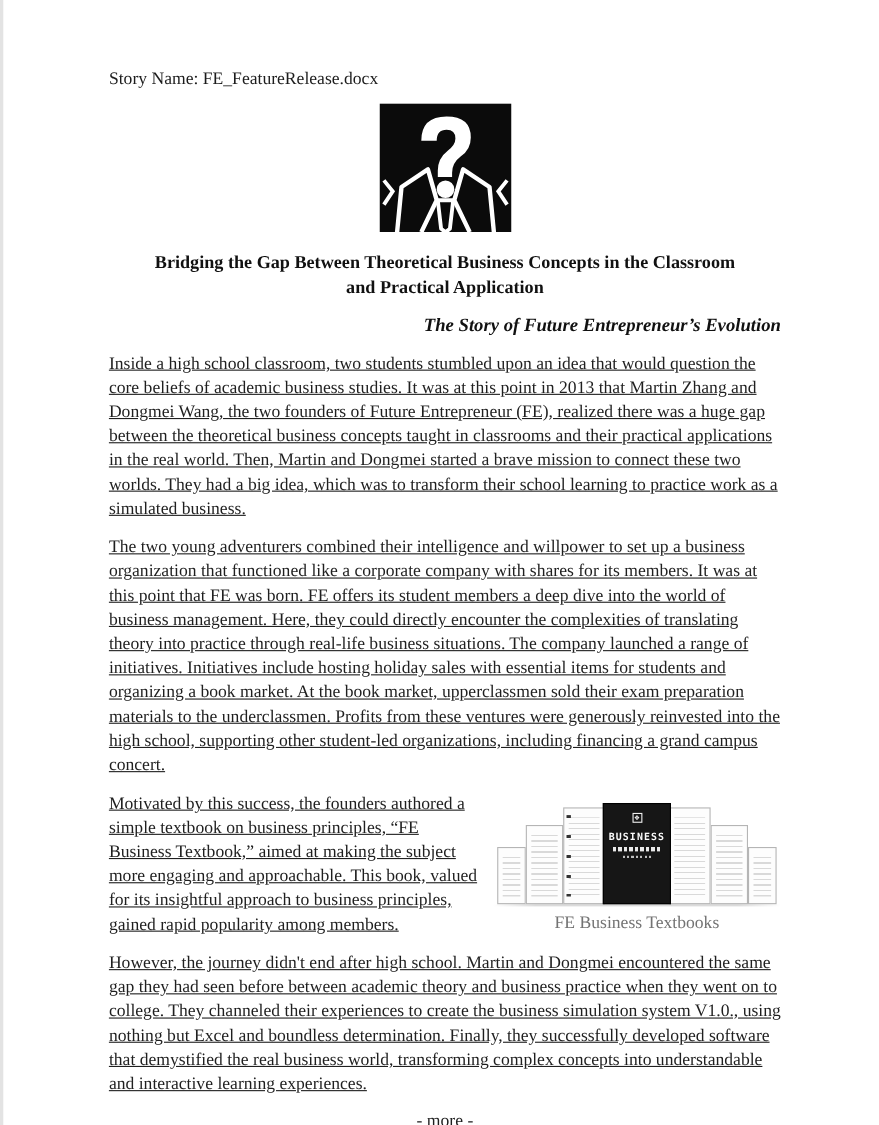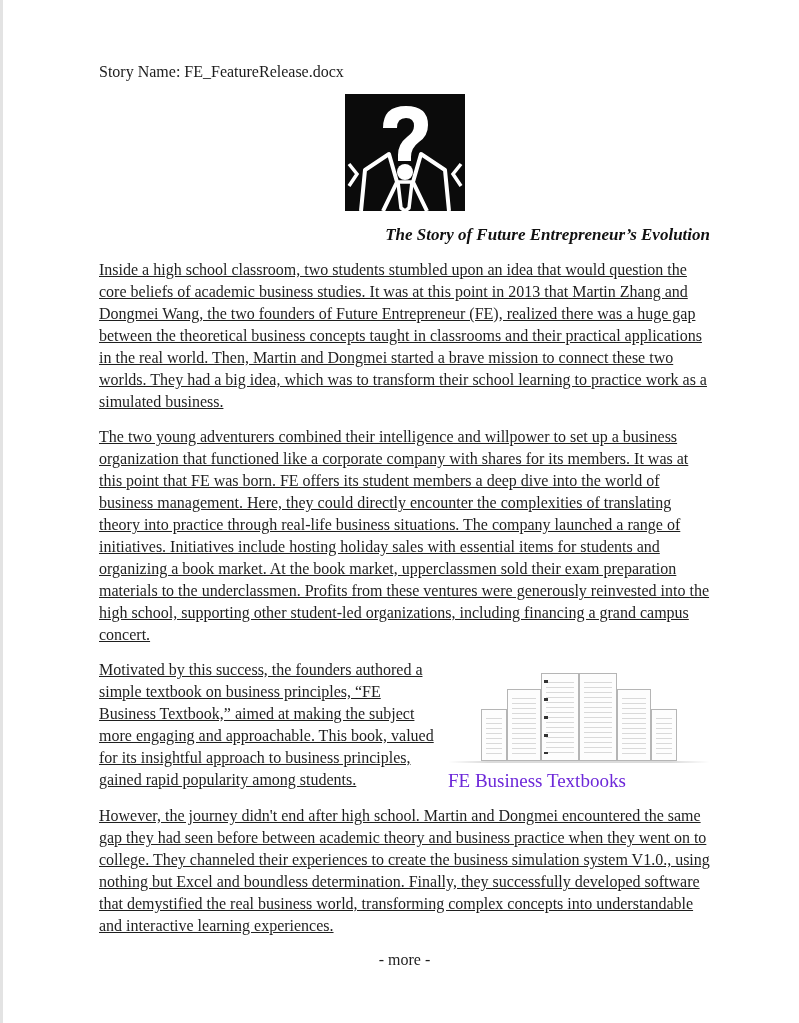--- a/index.html
+++ b/index.html
@@ -127,22 +127,23 @@
     width: 44px; height: 4px;
     background: repeating-linear-gradient(to right, #e9e9e9 0 3px, transparent 3px 5px);
   }
   .cover .cover-sub2 {
     margin-top: 4px;
     width: 26px; height: 2px;
     background: repeating-linear-gradient(to right, #bdbdbd 0 2px, transparent 2px 4px);
   }
   figcaption {
     margin-top: 9px;
-    font-size: 19px;
-    color: #6d28d9;
+    text-align: center;
+    font-size: 16px;
+    color: #737373;
     font-family: "Liberation Serif", serif;
   }
 
   .more-marker {
     text-align: center;
     font-size: 16px;
     margin-top: 14px;
     color: #1f1f1f;
   }
 </style>
@@ -165,40 +166,50 @@
       <path d="M116 70 L108 80 L116 92" fill="none" stroke="#ffffff" stroke-width="3.5"></path>
 
       <path d="M16 117 L20 76 L44 60 L52 88 L38 117" fill="none" stroke="#ffffff" stroke-width="4" stroke-linejoin="round"></path>
 
       <path d="M104 117 L100 76 L76 60 L68 88 L82 117" fill="none" stroke="#ffffff" stroke-width="4" stroke-linejoin="round"></path>
 
       <path d="M53 88 L67 88 L64 114 L60 117 L56 114 Z" fill="#0b0b0b" stroke="#ffffff" stroke-width="3.5" stroke-linejoin="round"></path>
     </svg>
   </div>
 
+  <div class="title-block">
+    <div>Bridging the Gap Between Theoretical Business Concepts in the Classroom</div>
+    <div>and Practical Application</div>
+  </div>
 
   <div class="subtitle">The Story of Future Entrepreneur’s Evolution</div>
 
   <div class="body-copy">
     <p>Inside a high school classroom, two students stumbled upon an idea that would question the core beliefs of academic business studies. It was at this point in 2013 that Martin Zhang and Dongmei Wang, the two founders of Future Entrepreneur (FE), realized there was a huge gap between the theoretical business concepts taught in classrooms and their practical applications in the real world. Then, Martin and Dongmei started a brave mission to connect these two worlds. They had a big idea, which was to transform their school learning to practice work as a simulated business.</p>
     <p>The two young adventurers combined their intelligence and willpower to set up a business organization that functioned like a corporate company with shares for its members. It was at this point that FE was born. FE offers its student members a deep dive into the world of business management. Here, they could directly encounter the complexities of translating theory into practice through real-life business situations. The company launched a range of initiatives. Initiatives include hosting holiday sales with essential items for students and organizing a book market. At the book market, upperclassmen sold their exam preparation materials to the underclassmen. Profits from these ventures were generously reinvested into the high school, supporting other student-led organizations, including financing a grand campus concert.</p>
 
     <div class="para-wrap">
       <figure class="textbook">
         <div class="book-row">
           <div class="bpage p-xs"></div>
           <div class="bpage p-sm"></div>
           <div class="bpage p-md toc"></div>
+          <div class="cover">
+            <div class="emblem">❖</div>
+            <div class="cover-title">BUSINESS</div>
+            <div class="cover-sub"></div>
+            <div class="cover-sub2"></div>
+          </div>
           <div class="bpage p-md"></div>
           <div class="bpage p-sm"></div>
           <div class="bpage p-xs"></div>
         </div>
         <figcaption>FE Business Textbooks</figcaption>
       </figure>
-      <p>Motivated by this success, the founders authored a simple textbook on business principles, “FE Business Textbook,” aimed at making the subject more engaging and approachable. This book, valued for its insightful approach to business principles, gained rapid popularity among students.</p>
+      <p>Motivated by this success, the founders authored a simple textbook on business principles, “FE Business Textbook,” aimed at making the subject more engaging and approachable. This book, valued for its insightful approach to business principles, gained rapid popularity among members.</p>
     </div>
 
     <p>However, the journey didn't end after high school. Martin and Dongmei encountered the same gap they had seen before between academic theory and business practice when they went on to college. They channeled their experiences to create the business simulation system V1.0., using nothing but Excel and boundless determination. Finally, they successfully developed software that demystified the real business world, transforming complex concepts into understandable and interactive learning experiences.</p>
   </div>
 
   <div class="more-marker">- more -</div>
 
 </div>
 
 </body></html>

